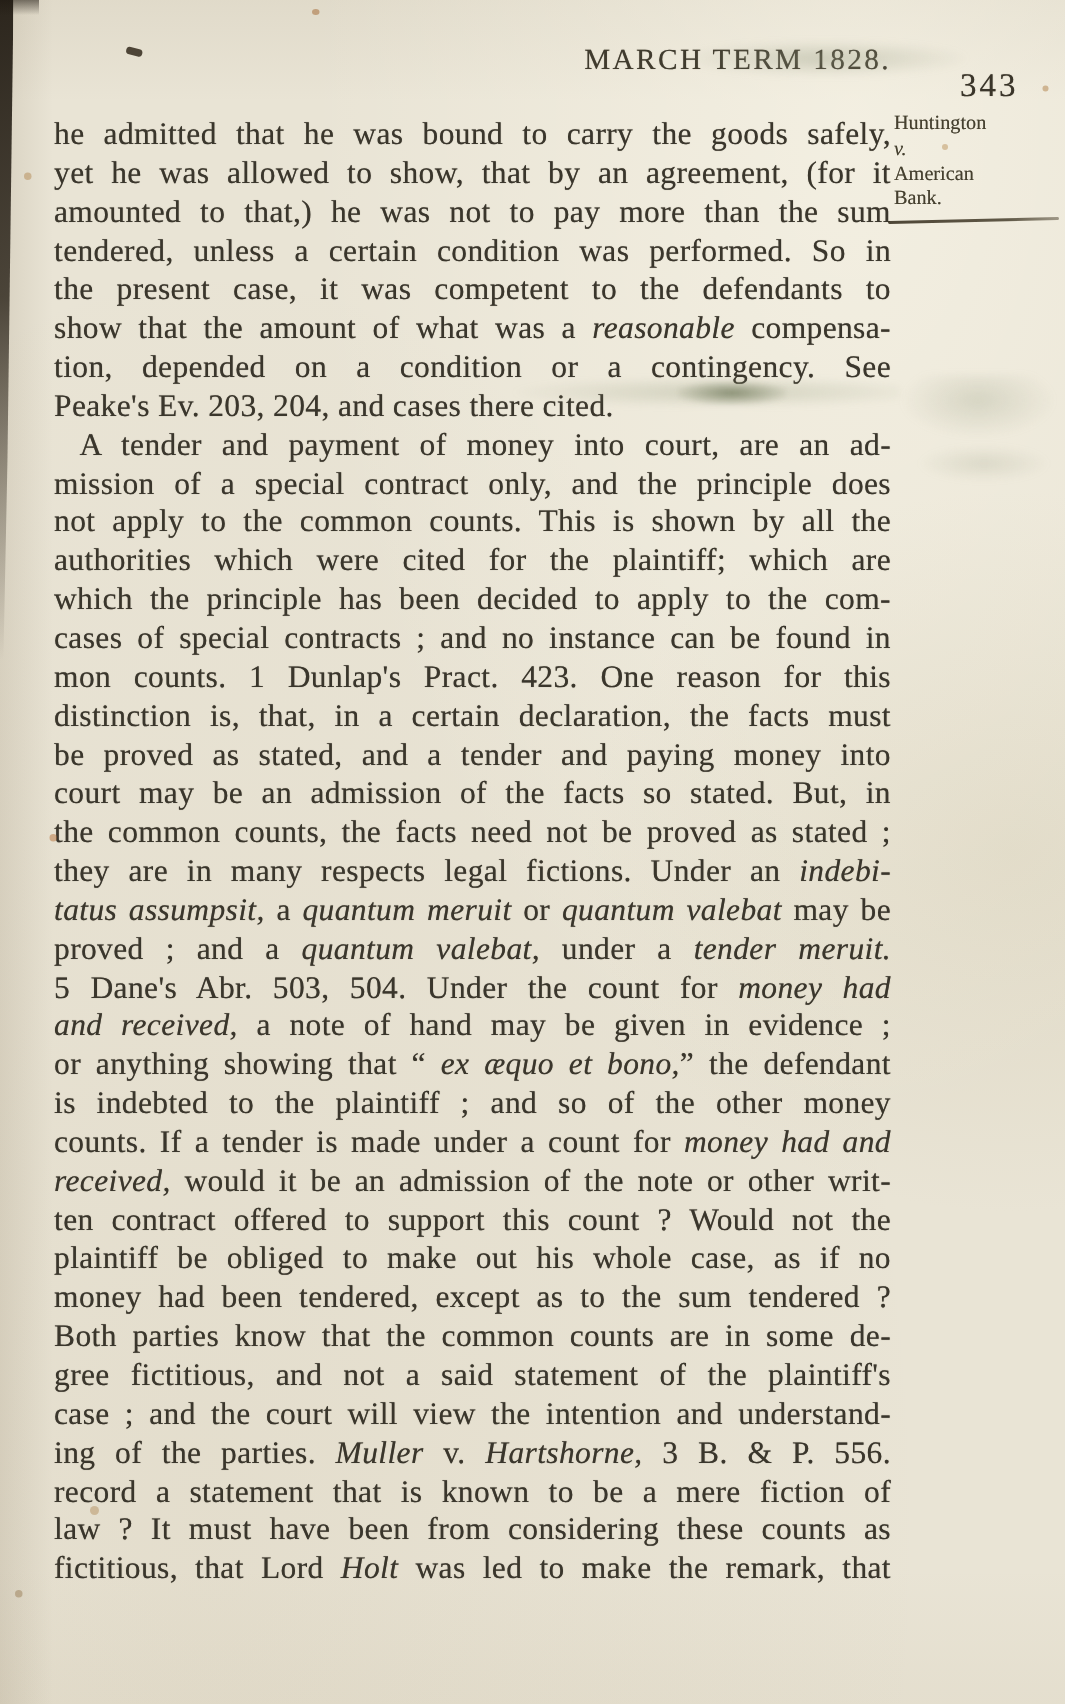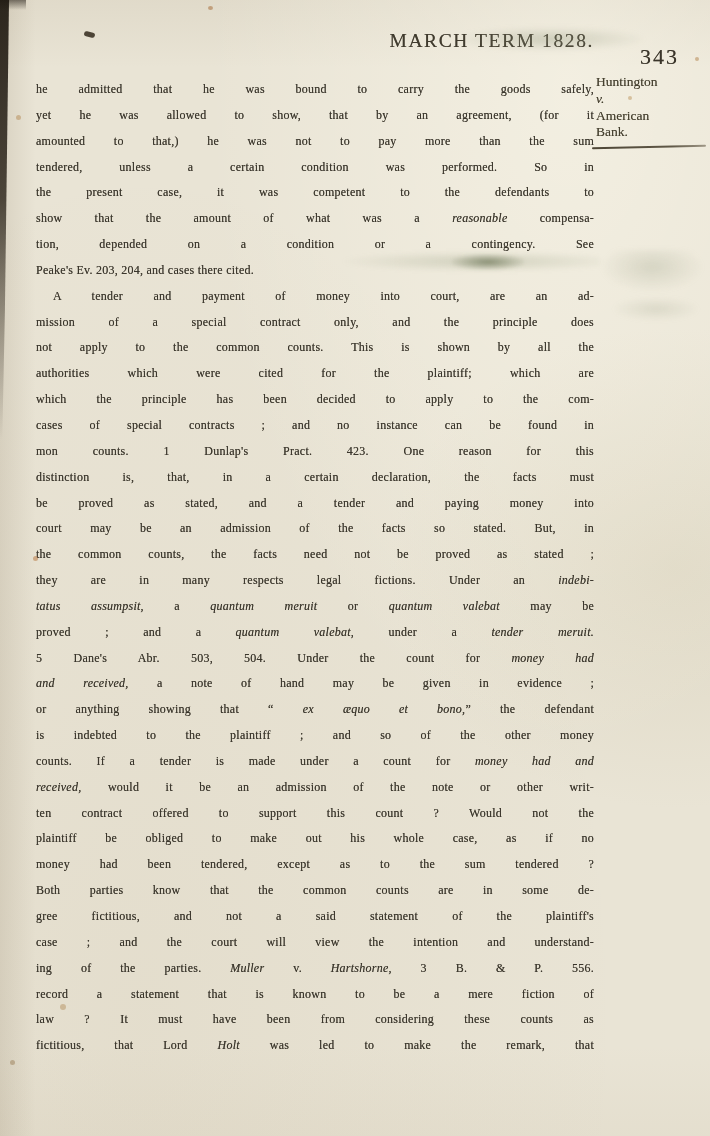--- a/index.html
+++ b/index.html
@@ -35,21 +35,21 @@
     text-shadow:0 0 0.5px rgba(55,48,35,0.6);
     white-space:nowrap;
   }
   .page-number{
     position:absolute;left:640px;top:44px;width:60px;
     font-size:22px;letter-spacing:2px;color:#3a352a;
     text-shadow:0 0 0.5px rgba(55,48,35,0.6);
   }
   .body-col{
     position:absolute;left:36px;top:77px;width:558px;
-    font-size:12px;line-height:25.85px;
+    font-size:21px;line-height:25.85px;
     letter-spacing:0.25px;
     text-shadow:0 0 0.45px rgba(48,42,30,0.65);
   }
   .line{text-align:justify;text-align-last:justify;white-space:normal;}
   .line.short{text-align-last:left;}
   .line.indent{text-indent:17px;}
   .it{font-style:italic;}
   .margin-col{
     position:absolute;left:596px;top:74px;width:112px;
     font-size:13.5px;line-height:16.8px;

